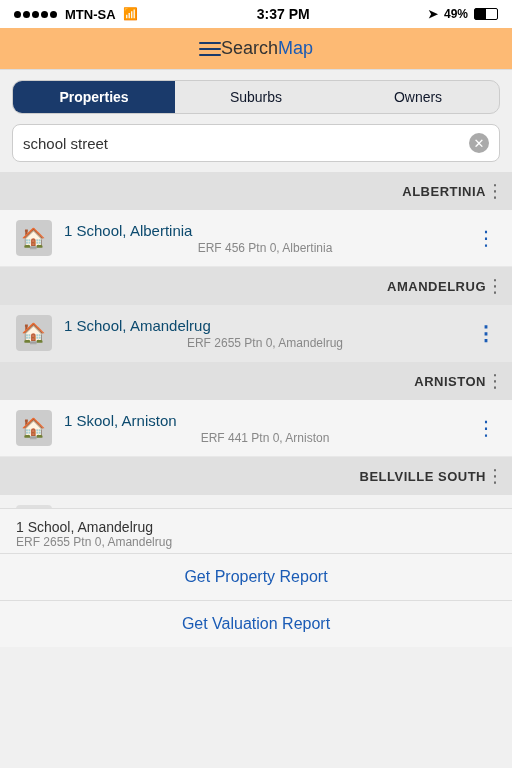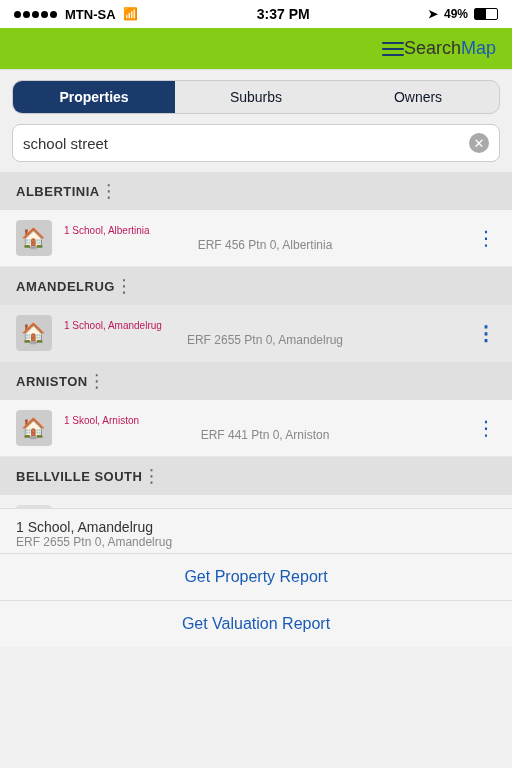--- a/index.html
+++ b/index.html
@@ -29,23 +29,23 @@
     .wifi-icon { font-size: 12px; margin-left: 4px; }
     .status-center { font-size: 14px; font-weight: 600; }
     .status-right { display: flex; align-items: center; gap: 6px; font-size: 12px; }
     .battery-body {
       width: 24px; height: 12px; border: 1.5px solid #000; border-radius: 2px; position: relative;
     }
     .battery-fill { width: 49%; height: 100%; background: #000; }
 
     
     .nav-bar {
-      background: #84cc16;
-      display: flex;
-      justify-content: flex-end;
+      background: #fdba74;
+      display: flex;
+      justify-content: center;
       align-items: center;
       padding: 10px 16px;
       border-bottom: 1px solid #ddd;
     }
     .nav-menu-icon { display: flex; flex-direction: column; gap: 4px; cursor: pointer; }
     .nav-menu-line { width: 22px; height: 2px; background: #1a3a6b; border-radius: 1px; }
     .nav-title { font-size: 18px; font-weight: 500; color: #333; }
     .nav-map-btn { font-size: 18px; color: #1a5bb5; font-weight: 400; }
 
     
@@ -100,23 +100,23 @@
       flex-shrink: 0;
     }
 
     
     .list-container {
       background: #f0f0f0;
     }
 
     .section-header {
       display: flex;
-      justify-content: flex-start;
-      align-items: center;
-      padding: 8px 16px;
+      justify-content: flex-end;
+      align-items: center;
+      padding: 8px 8px;
       background: #e0e0e0;
     }
     .section-title {
       font-size: 13px;
       font-weight: 700;
       color: #333;
       letter-spacing: 0.5px;
     }
     .section-dots {
       font-size: 18px;
@@ -138,21 +138,21 @@
     .list-item-icon {
       width: 36px; height: 36px;
       background: #ccc;
       border-radius: 4px;
       display: flex; align-items: center; justify-content: center;
       margin-right: 12px;
       flex-shrink: 0;
     }
     .house-icon { font-size: 20px; color: #999; }
     .list-item-text { flex: 1; }
-    .list-item-name { font-size: 10px; color: #be185d; font-weight: 400; }
+    .list-item-name { font-size: 15px; color: #0c4a6e; font-weight: 400; }
     .list-item-sub { font-size: 12px; color: #888; margin-top: 2px; text-align: center; }
     .list-item-action {
       font-size: 20px;
       color: #1a5bb5;
       cursor: pointer;
       padding-left: 10px;
     }
 
     .context-popup {
       position: absolute;

